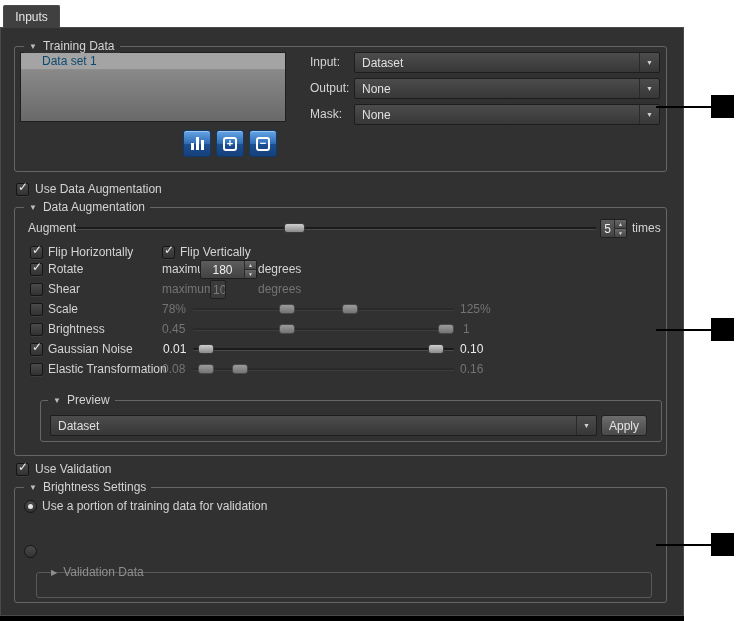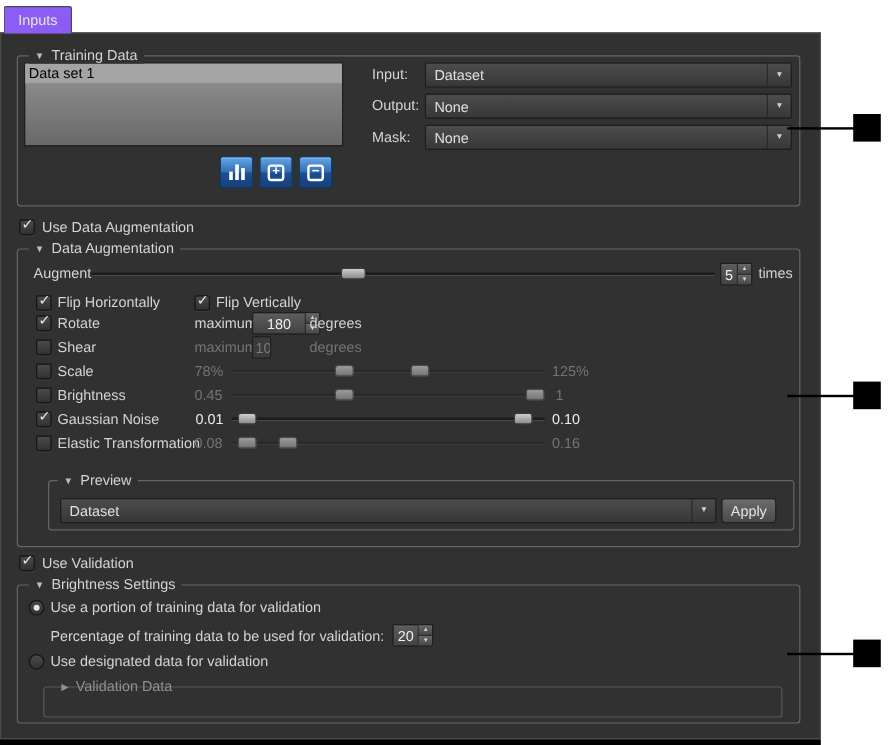--- a/index.html
+++ b/index.html
@@ -3,36 +3,36 @@
 <meta charset="utf-8">
 <style>
   *{box-sizing:border-box;margin:0;padding:0}
   html,body{width:740px;height:621px}
   body{background:#ffffff;font-family:"Liberation Sans",sans-serif;font-size:12px;color:#d6d6d6}
   #root{position:relative;width:740px;height:621px;overflow:hidden;background:#ffffff}
 
   .pane{position:absolute;background:#313131;border:1px solid #4a4a4a}
   .tab{position:absolute;display:flex;align-items:center;justify-content:center;
        border:1px solid #4a4a4a;border-bottom:none;border-radius:2px 2px 0 0;white-space:nowrap}
-  .tab.active{background:#8b5cf6;color:#e6e6e6;z-index:3}
+  .tab.active{background:#404040;color:#e6e6e6;z-index:3}
   .tab.inactive{background:#2c2c2c;color:#bdbdbd;z-index:1}
 
   .group{position:absolute;border:1px solid #666666;border-radius:3px}
   .gtitle{position:absolute;display:flex;align-items:center;gap:6px;background:#313131;
           padding:0 5px;height:13px;line-height:13px;white-space:nowrap;color:#d4d4d4;z-index:2}
   .gtitle .tri{font-size:8px;color:#bdbdbd}
   .gtitle.dis{background:transparent;color:#8f8f8f}
   .gtitle.dis .tri{color:#8f8f8f}
 
   .lbl{position:absolute;white-space:nowrap;height:15px;line-height:15px;color:#d4d4d4}
   .lbl.dim{color:#747474}
   .lbl.bright{color:#ececec}
 
   .list{position:absolute;background:linear-gradient(#949494,#696969);border:1px solid #1f1f1f}
-  .list-item{height:17px;line-height:17px;padding:0 3px;background:#a4a4a4;color:#000000;
+  .list-item{height:17px;line-height:17px;padding:0 21px;background:#a4a4a4;color:#0c4a6e;
              border-bottom:1px solid #8d8d8d}
 
   .combo{position:absolute;display:flex;align-items:center;background:linear-gradient(#4c4c4c,#373737);
          border:1px solid #1d1d1d;border-radius:2px;padding:0 0 0 7px;color:#e0e0e0}
   .combo-text{flex:1;overflow:hidden;white-space:nowrap}
   .combo-arrow{display:flex;align-items:center;justify-content:center;font-size:7px;color:#cfcfcf;
                width:20px;height:100%;border-left:1px solid #2a2a2a;flex:0 0 20px}
 
   .slider{position:absolute;height:14px}
   .groove{position:absolute;left:0;right:0;top:6px;height:3px;background:#1b1b1b;
@@ -164,21 +164,21 @@
   <span class="cb" style="left:162px;top:246px">
     <span class="mark">✓</span>
   </span>
   <span class="lbl" style="left:180px;top:245px">Flip Vertically</span>
 
   <span class="cb" style="left:30px;top:263px">
     <span class="mark">✓</span>
   </span>
   <span class="lbl" style="left:48px;top:262px">Rotate</span>
   <span class="lbl" style="left:162px;top:262px">maximum</span>
-  <div class="spin" style="left:210px;top:260px;width:57px;height:19px">
+  <div class="spin" style="left:200px;top:260px;width:57px;height:19px">
     <span class="spin-val">180</span>
     <span class="spin-btns">
       <span>▲</span>
       <span>▼</span>
     </span>
   </div>
   <span class="lbl" style="left:258px;top:262px">degrees</span>
 
   <span class="cb" style="left:30px;top:283px"></span>
   <span class="lbl" style="left:48px;top:282px">Shear</span>
@@ -256,33 +256,22 @@
   <div class="gtitle" style="left:24px;top:481px">
     <span class="tri">▼</span>
     <span>Brightness Settings</span>
   </div>
 
   <span class="radio" style="left:24px;top:500px">
     <span class="dot"></span>
   </span>
   <span class="lbl" style="left:42px;top:499px">Use a portion of training data for validation</span>
 
-  <div class="prow" style="left:42px;top:520px">
-    <span>Percentage of training data to be used for validation:</span>
-    <div class="spin" style="position:relative;width:34px;height:19px">
-      <span class="spin-val">20</span>
-      <span class="spin-btns">
-        <span>▲</span>
-        <span>▼</span>
-      </span>
-    </div>
-  </div>
 
   <span class="radio" style="left:24px;top:545px"></span>
-  <span class="lbl" style="left:42px;top:544px">Use designated data for validation</span>
 
   <div class="group" style="left:36px;top:572px;width:616px;height:26px;border-color:#585858"></div>
   <div class="gtitle dis" style="left:46px;top:566px">
     <span class="tri">▶</span>
     <span>Validation Data</span>
   </div>
 
   <div class="callout-line" style="left:656px;top:106px;width:56px"></div>
   <div class="callout-square" style="left:711px;top:95px"></div>
 

